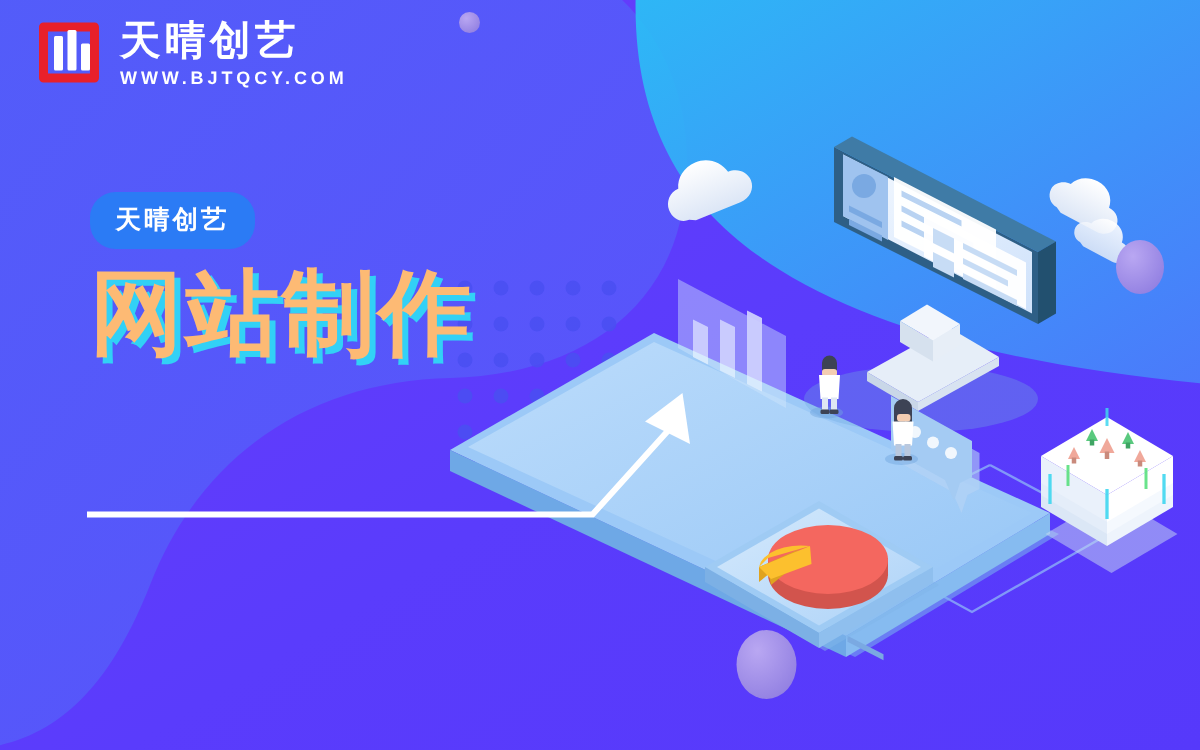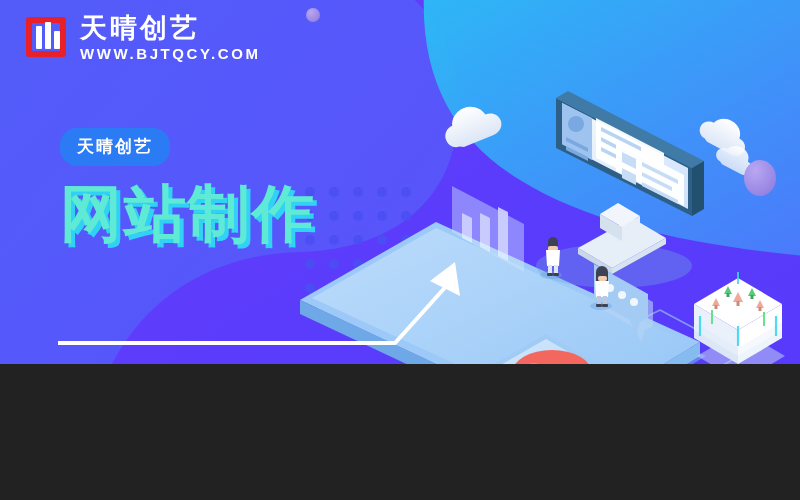--- a/index.html
+++ b/index.html
@@ -1,19 +1,19 @@
 <!DOCTYPE html>
 <html><head>
 <meta charset="utf-8">
 <title>Banner</title>
 <style>
   html,body{margin:0;padding:0;background:#222;}
   *{box-sizing:border-box;}
   #banner{
-    position:relative;width:800px;height:364px;overflow:hidden;
+    position:relative;width:800px;height:500px;overflow:hidden;
     font-family:"Liberation Sans","DejaVu Sans",sans-serif;
     background:#5a3cfc;
   }
   .layer{position:absolute;top:0;left:0;width:800px;height:500px;}
   svg.layer{display:block;}
 
   
   #logo{position:absolute;left:26px;top:14px;display:flex;align-items:center;gap:10px;z-index:40;}
   #logo-mark{width:44px;height:42px;position:relative;}
   #logo-mark .red{
@@ -25,35 +25,35 @@
   }
   #logo-mark .b1{left:10px;top:9px;width:6px;height:23px;}
   #logo-mark .b2{left:19px;top:5px;width:6px;height:27px;}
   #logo-mark .b3{left:28px;top:14px;width:6px;height:18px;}
   #logo-text{display:flex;flex-direction:column;line-height:1;}
   #logo-cn{
     color:#fff;font-size:27px;font-weight:bold;letter-spacing:3px;
     font-family:"DejaVu Sans","Liberation Sans",sans-serif;
   }
   #logo-url{
-    color:#fff;font-size:15px;font-weight:bold;letter-spacing:2.6px;margin-top:5px;
+    color:#fff;font-size:12px;font-weight:bold;letter-spacing:2.6px;margin-top:5px;
   }
 
   
   #copy{position:absolute;left:60px;top:128px;z-index:40;}
   #badge{
     display:inline-block;background:#2b7bf5;color:#ffffff;
     font-size:17px;font-weight:bold;letter-spacing:2px;
     padding:7px 17px 8px;border-radius:17px;
     font-family:"DejaVu Sans","Liberation Sans",sans-serif;
   }
   #headline{
-    margin-top:17px;color:#5eead4;font-size:62px;font-weight:bold;
+    margin-top:17px;color:#fdba74;font-size:62px;font-weight:bold;
     letter-spacing:2px;line-height:1;
-    font-family:Liberation Serif, serif;
+    font-family:Liberation Mono, monospace;
     text-shadow:4px 4px 0 rgba(44,230,245,.85);
   }
   #subline{
     margin-top:18px;color:#ffffff;font-size:34px;font-weight:bold;
     letter-spacing:1px;line-height:1;
     font-family:"DejaVu Sans","Liberation Sans",sans-serif;
   }
 </style>
 </head>
 <body>

